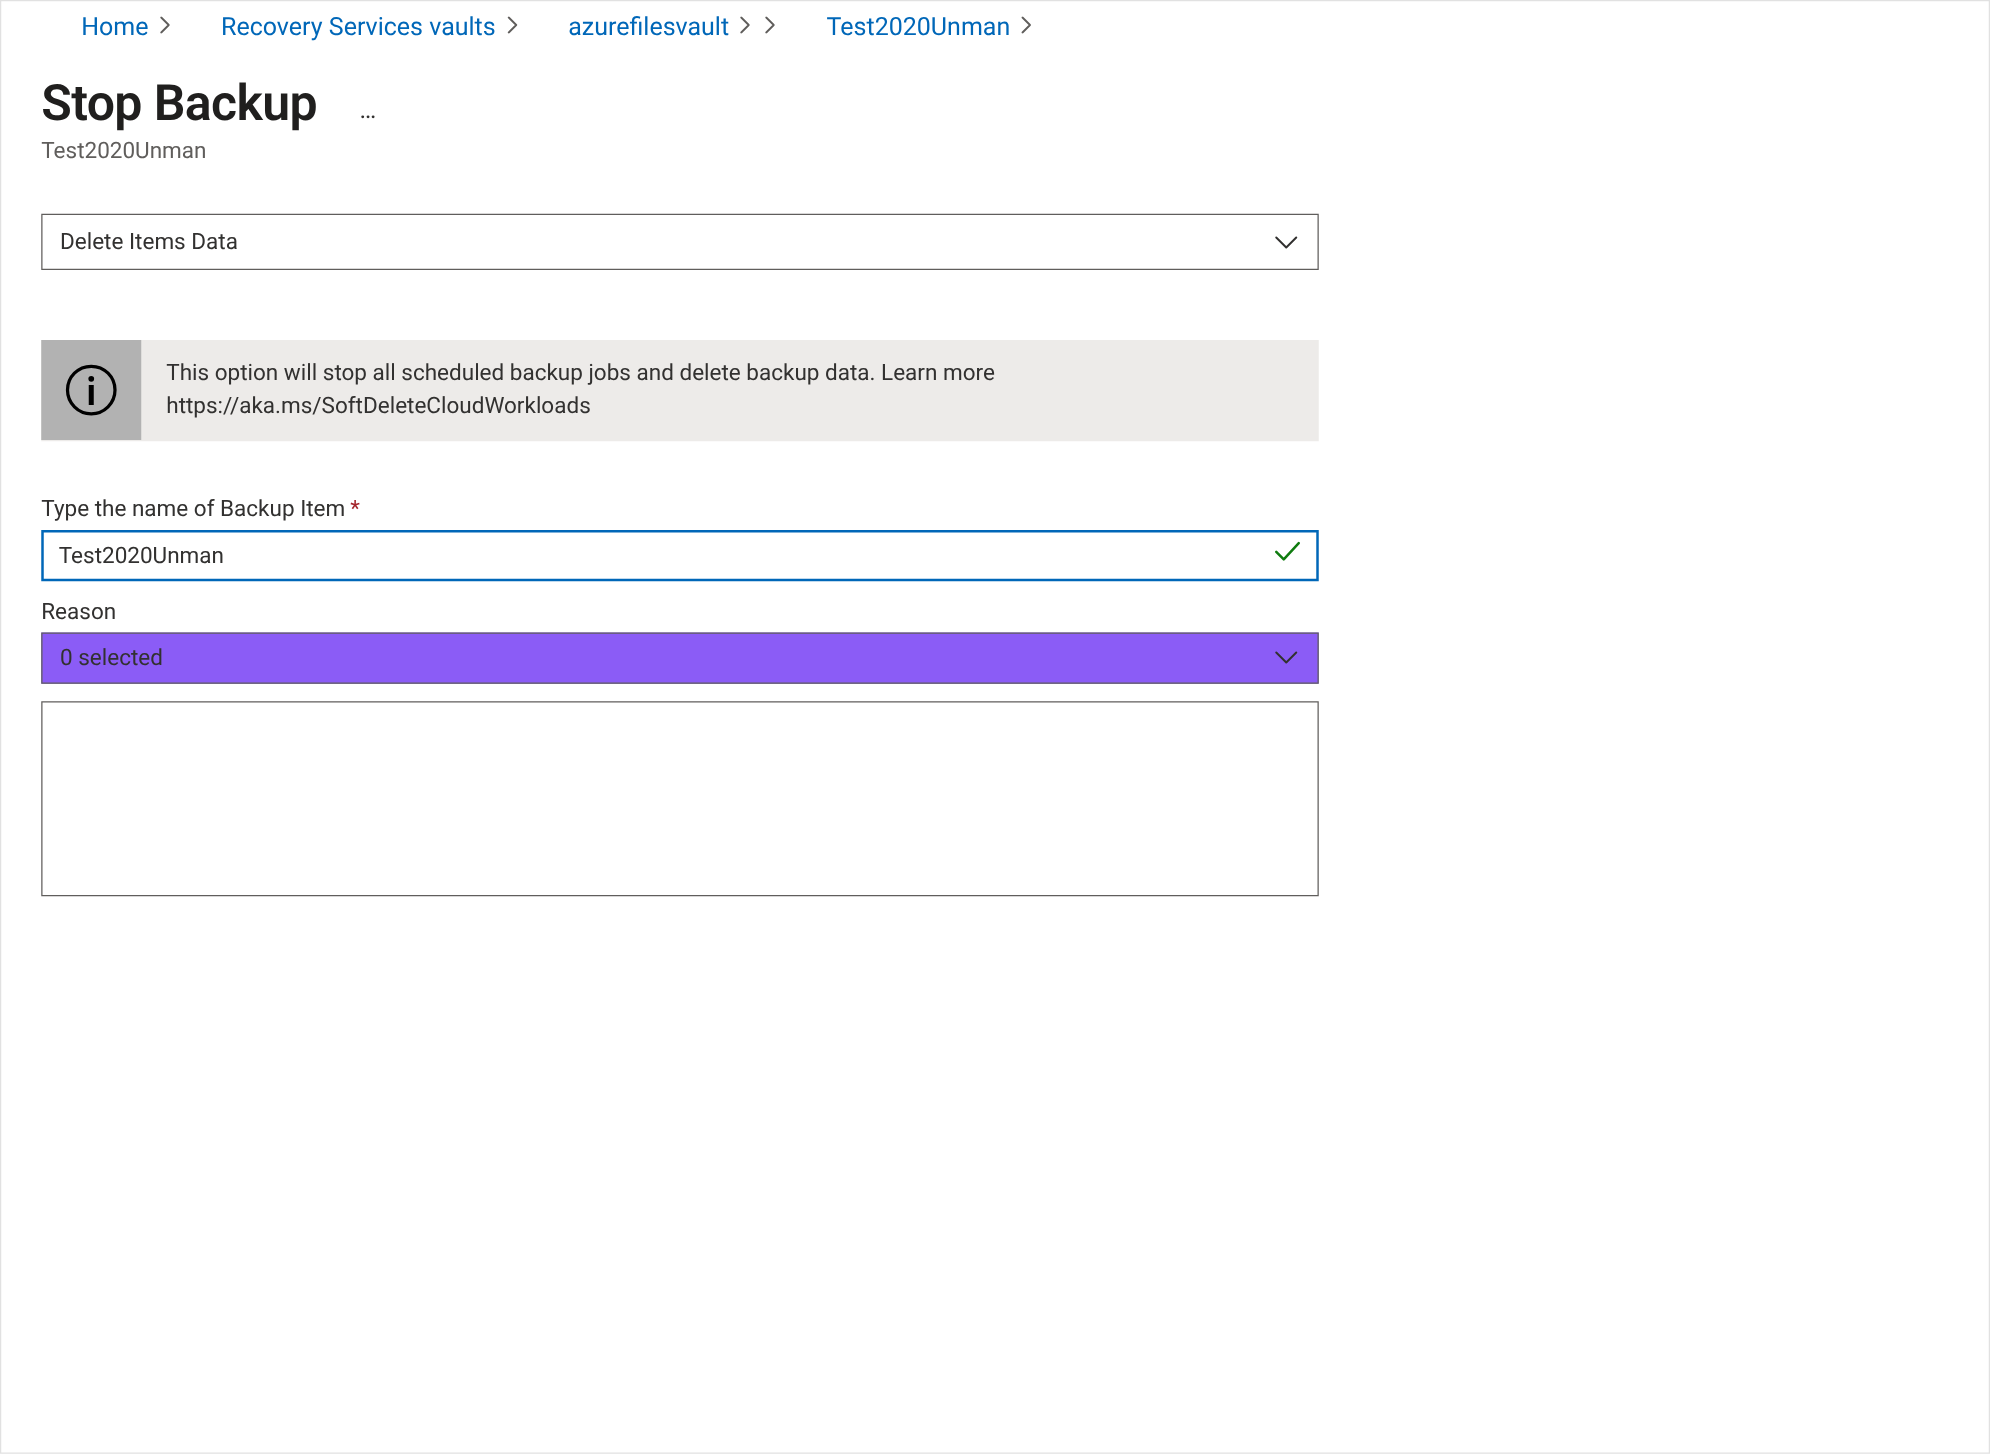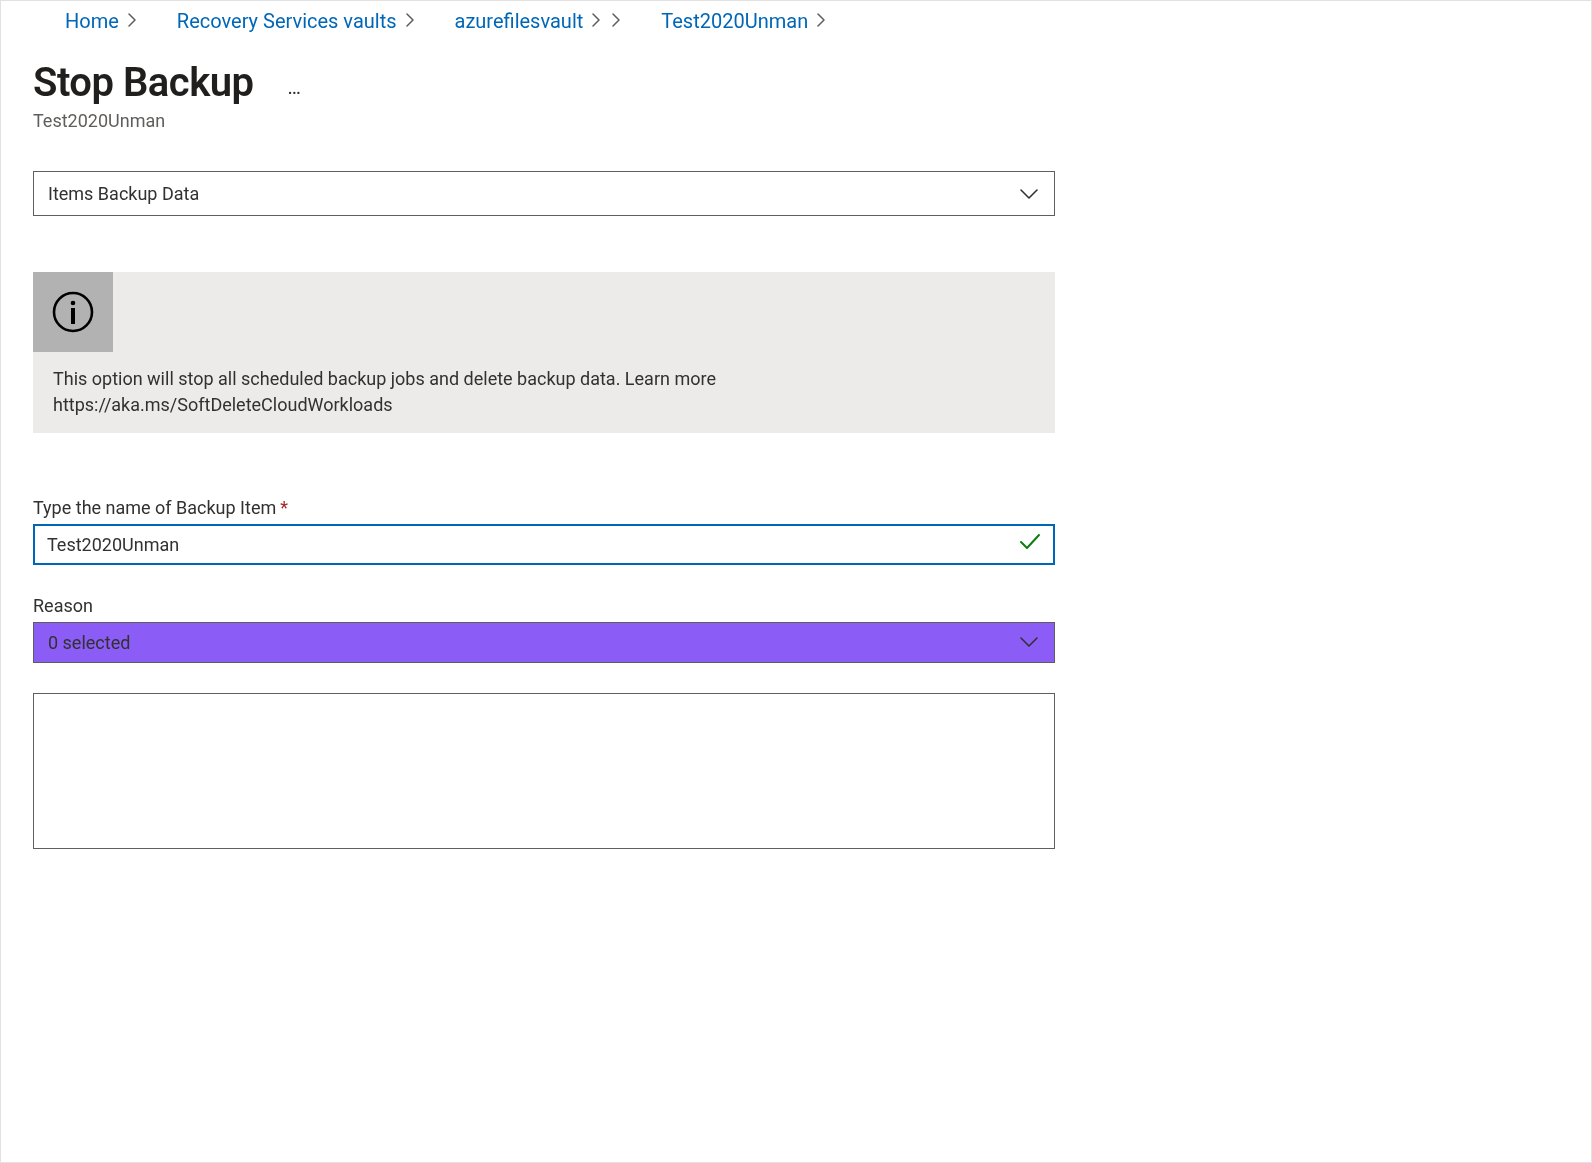--- a/index.html
+++ b/index.html
@@ -89,41 +89,40 @@
       transform: translateY(-50%);
       pointer-events: none;
     }
     .chevron svg { display: block; }
 
     
     .info-banner {
       margin-top: 56px;
       display: flex;
       background: #edebe9;
-      flex-direction: column;
     }
     .info-icon-box {
       width: 80px;
       height: 80px;
       background: #b2b2b2;
       display: flex;
       align-items: center;
       justify-content: center;
       flex-shrink: 0;
     }
     .info-text {
       padding: 14px 20px;
       font-size: 18px;
       color: #323130;
       line-height: 1.45;
     }
 
     
-    .field { margin-top: 64px; }
-    .field + .field { margin-top: 30px; }
+    .field { margin-top: 44px; }
+    .field + .field { margin-top: 14px; }
     .field-label {
       font-size: 18px;
       color: #323130;
       display: block;
       margin-bottom: 6px;
     }
     .required-star { color: #a4262c; margin-left: 4px; }
 
     .text-input-wrap { position: relative; }
     .text-input {
@@ -204,21 +203,21 @@
 <div class="page-header">
   <h1 class="page-title">Stop Backup</h1>
   <span class="more-dots">…</span>
 </div>
 <div class="page-subtitle">Test2020Unman</div>
 
 <div class="content">
 
   <div class="select-wrap">
     <button class="select-input">
-      <span>Items Backup Data</span>
+      <span>Delete Items Data</span>
     </button>
     <span class="chevron">
       <svg width="20" height="12" viewBox="0 0 20 12">
           <path d="M2 2 L10 10 L18 2" stroke="#323130" stroke-width="1.6" fill="none" stroke-linecap="round" stroke-linejoin="round"></path>
         </svg>
     </span>
   </div>
 
   <div class="info-banner">
     <div class="info-icon-box">

